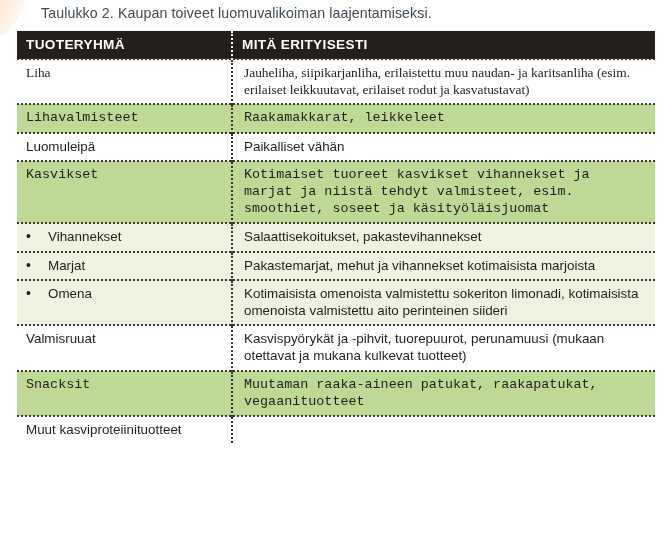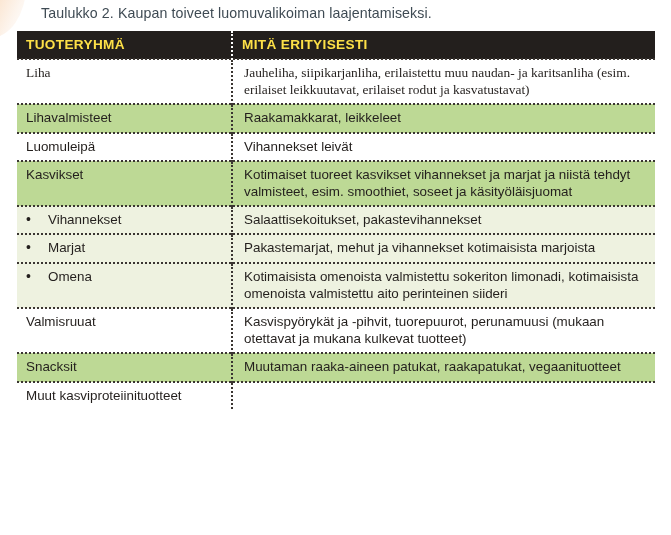--- a/index.html
+++ b/index.html
@@ -52,21 +52,21 @@
     width: 638px;
     font-size: 13.4px;
     color: #231f1d;
   }
 
   table#organic-table col.c1 { width: 215px; }
   table#organic-table col.c2 { width: 423px; }
 
   thead th {
     background: #231f1d;
-    color: #fde047;
+    color: #ffffff;
     text-align: left;
     font-size: 13.6px;
     font-weight: bold;
     letter-spacing: .35px;
     padding: 5px 0 5px 9px;
     vertical-align: middle;
     height: 17px;
   }
   thead th.col-2 {
     border-left: 2px dotted #ffffff;
@@ -81,21 +81,21 @@
   }
   tbody tr:first-child td {
     border-top: 2px dotted #3a3531;
     font-family: Liberation Serif, serif;
   }
   tbody td.col-2 {
     border-left: 2px dotted #3a3531;
     padding-left: 11px;
   }
 
-  tbody tr.green td { background: #bdd995; }
+  tbody tr.green td { background: #bdd995; font-family: Liberation Mono, monospace; }
   tbody tr.pale td  { background: #eef2e0; }
 
   
   td.sub {
     padding-left: 9px;
   }
   .bullet-row {
     display: flex;
     align-items: baseline;
   }
@@ -134,21 +134,21 @@
         <tr>
           <td class="col-1"><span>Liha</span></td>
           <td class="col-2"><span class="empty-cell">Jauheliha, siipikarjanliha, erilaistettu muu naudan- ja karitsanliha (esim. erilaiset leikkuutavat, erilaiset rodut ja kasvatustavat)</span></td>
         </tr>
         <tr class="green">
           <td class="col-1"><span>Lihavalmisteet</span></td>
           <td class="col-2"><span class="empty-cell">Raakamakkarat, leikkeleet</span></td>
         </tr>
         <tr>
           <td class="col-1"><span>Luomuleipä</span></td>
-          <td class="col-2"><span class="empty-cell">Vihannekset leivät</span></td>
+          <td class="col-2"><span class="empty-cell">Paikalliset vähän</span></td>
         </tr>
         <tr class="green">
           <td class="col-1"><span>Kasvikset</span></td>
           <td class="col-2"><span class="empty-cell">Kotimaiset tuoreet kasvikset vihannekset ja marjat ja niistä tehdyt valmisteet, esim. smoothiet, soseet ja käsityöläisjuomat</span></td>
         </tr>
         <tr class="pale">
           <td class="col-1 sub">
             <span class="bullet-row">
               <span class="bullet">•</span>
               <span class="sub-label">Vihannekset</span>

